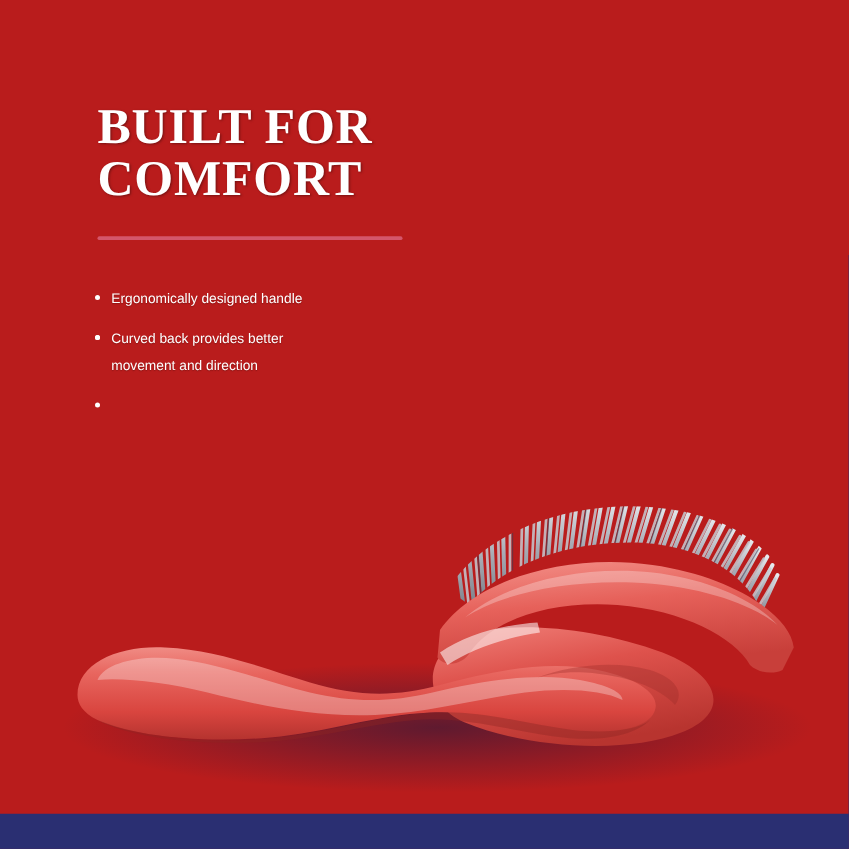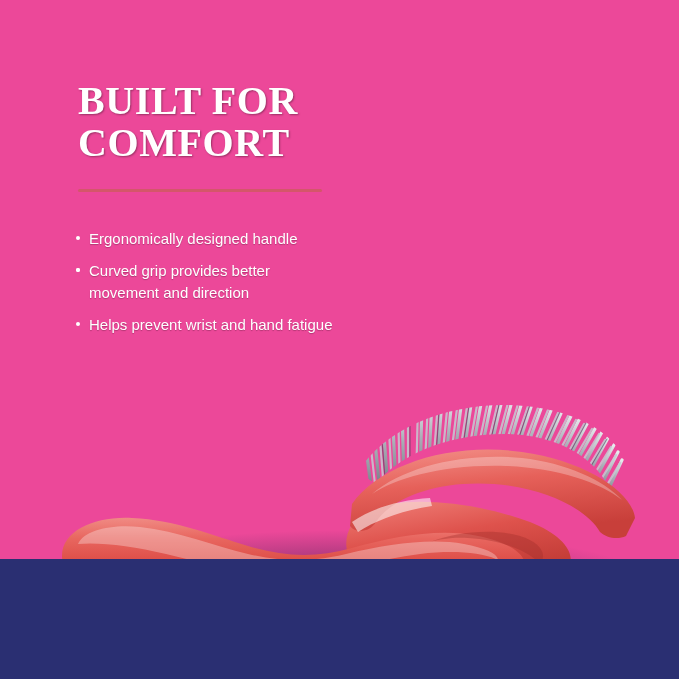--- a/index.html
+++ b/index.html
@@ -10,22 +10,22 @@
   body {
     width: 679px;
     height: 679px;
     overflow: hidden;
     font-family: "Liberation Sans", sans-serif;
   }
 
   #page {
     position: relative;
     width: 679px;
-    height: 559px;
-    background: #ec4899;
+    height: 651px;
+    background: #b91c1c;
     overflow: hidden;
   }
 
   
   #text-block {
     position: absolute;
     left: 78px;
     top: 80px;
     width: 420px;
   }
@@ -59,21 +59,21 @@
     width: 430px;
     list-style: none;
     margin: 0;
     padding: 0;
   }
 
   .feature-item {
     position: relative;
     color: #ffffff;
     font-family: "Liberation Sans", sans-serif;
-    font-size: 15px;
+    font-size: 11px;
     line-height: 22px;
     padding-left: 15px;
     margin-bottom: 10px;
     text-shadow: 0 1px 1px rgba(0,0,0,0.25);
   }
   .feature-item .bullet-dot {
     position: absolute;
     left: 2px;
     top: 8px;
     width: 4px;
@@ -106,26 +106,25 @@
   <ul id="feature-list">
     <li class="feature-item">
       <span class="bullet-dot"></span>
       <span>Ergonomically designed handle</span>
     </li>
     <li class="feature-item">
       <span class="bullet-dot"></span>
     </li>
     <li class="feature-item">
       <span class="bullet-dot"></span>
-      <span style="white-space:pre-line">Curved grip provides better
+      <span style="white-space:pre-line">Curved back provides better
 movement and direction</span>
     </li>
     <li class="feature-item">
       <span class="bullet-dot"></span>
-      <span>Helps prevent wrist and hand fatigue</span>
     </li>
   </ul>
 
   <svg id="product-image" viewBox="0 0 679 319">
     <defs>
       <linearGradient id="handleGrad" x1="0" y1="0" x2="0" y2="1">
         <stop offset="0%" stop-color="#f08b84"></stop>
         <stop offset="28%" stop-color="#e8665f"></stop>
         <stop offset="70%" stop-color="#d9453f"></stop>
         <stop offset="100%" stop-color="#b5332f"></stop>

